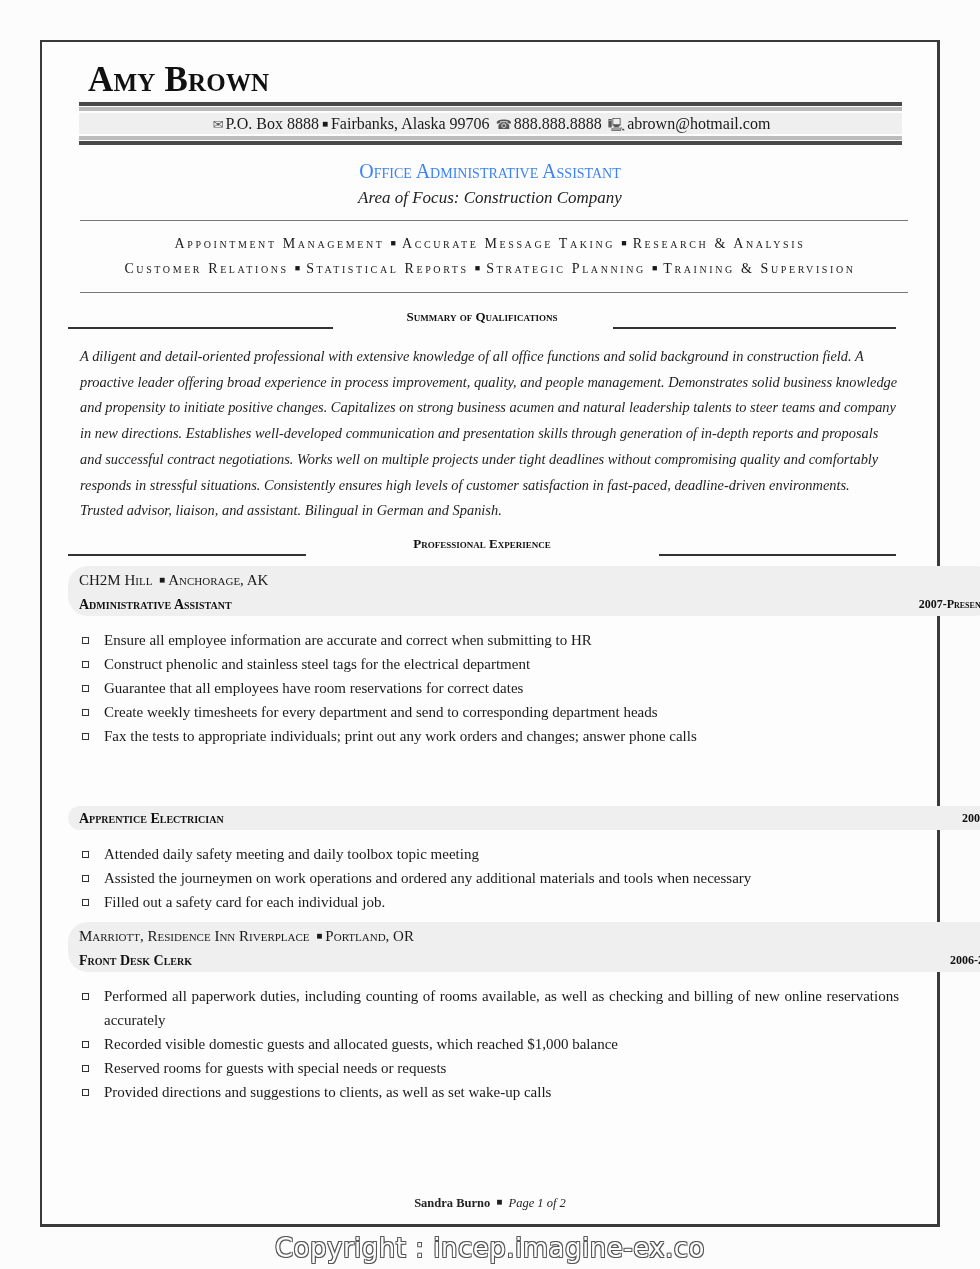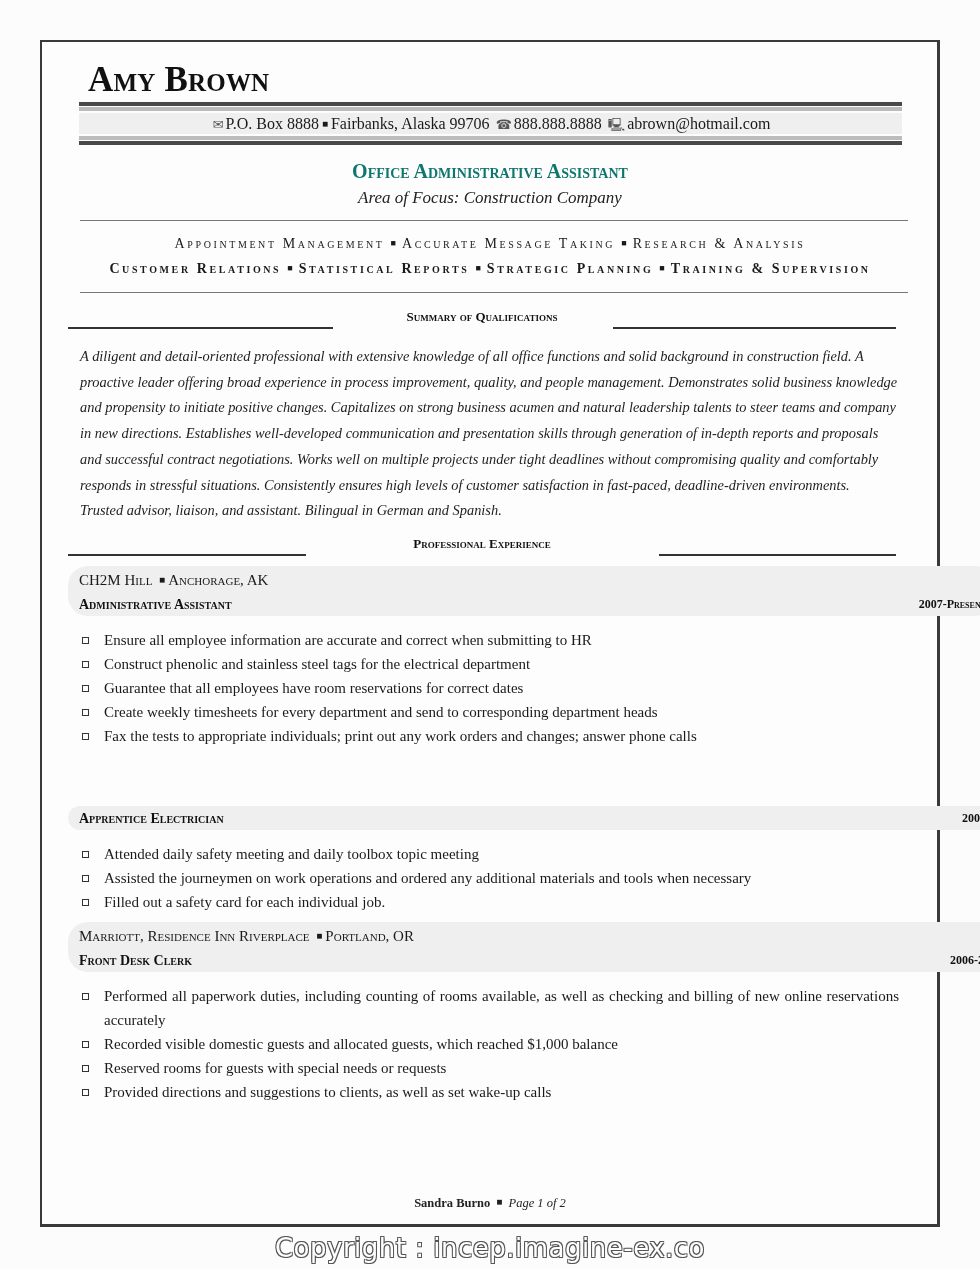--- a/index.html
+++ b/index.html
@@ -12,21 +12,21 @@
           font-variant: small-caps; letter-spacing: 0.2px; color: #111; }
   .contact-band { position: absolute; left: 79px; top: 102px; width: 823px; height: 32px; }
   .rule-dark { position: absolute; left: 0; width: 100%; height: 4px; background: #4a4a4a; }
   .rule-light { position: absolute; left: 0; width: 100%; height: 4px; background: #bcbcbc; }
   .contact-fill { position: absolute; left: 0; top: 11px; width: 100%; height: 21px; background: #efefef; }
   .contact-line { position: absolute; left: 0; top: 11px; width: 100%; height: 21px; text-align: center;
                   font-size: 16px; line-height: 21px; color: #1a1a1a; white-space: nowrap; }
   .ico { font-size: 13px; color: #555; margin: 0 2px; }
   .sep { font-size: 10px; vertical-align: 2px; margin: 0 3px; }
   .title { position: absolute; left: 0; top: 160px; width: 980px; text-align: center; font-size: 20px;
-           font-weight: bold; font-variant: small-caps; color: #0f766e; }
+           font-weight: normal; font-variant: small-caps; color: #3b82f6; }
   .subtitle { position: absolute; left: 0; top: 188px; width: 980px; text-align: center; font-size: 17px;
               font-style: italic; color: #222; }
   .hr { position: absolute; left: 80px; width: 828px; height: 1px; background: #777; }
   .skills { position: absolute; left: 0; width: 980px; text-align: center; font-size: 14px;
             font-variant: small-caps; letter-spacing: 2.6px; color: #1a1a1a; white-space: nowrap; }
   .skills .sep { font-size: 9px; letter-spacing: 0; margin: 0 6px; }
   .section-head { position: absolute; left: 68px; width: 828px; height: 20px; }
   .section-head .line { position: absolute; bottom: 0; height: 2px; background: #333; }
   .section-head .label { position: absolute; left: 0; width: 100%; top: 0; text-align: center;
                          font-size: 13px; font-weight: bold; font-variant: small-caps; color: #111; }
@@ -69,21 +69,21 @@
 </div>
 
 <div class="title">Office Administrative Assistant</div>
 <div class="subtitle">Area of Focus: Construction Company</div>
 
 <div class="hr" style="top:220px;"></div>
 
 <div class="skills" style="top:236px;">
   <span>Appointment Management</span><span class="sep">■</span><span>Accurate Message Taking</span><span class="sep">■</span><span>Research &amp; Analysis</span>
 </div>
-<div class="skills" style="top:261px;font-weight:bold;">
+<div class="skills" style="top:261px;">
   <span>Customer Relations</span><span class="sep">■</span><span>Statistical Reports</span><span class="sep">■</span><span>Strategic Planning</span><span class="sep">■</span><span>Training &amp; Supervision</span>
 </div>
 
 <div class="hr" style="top:292px;"></div>
 
 <div class="section-head" style="top:309px;">
   <div class="line" style="left:0; width:265px;"></div>
   <div class="label">Summary of Qualifications</div>
   <div class="line" style="right:0; width:283px;"></div>
 </div>

